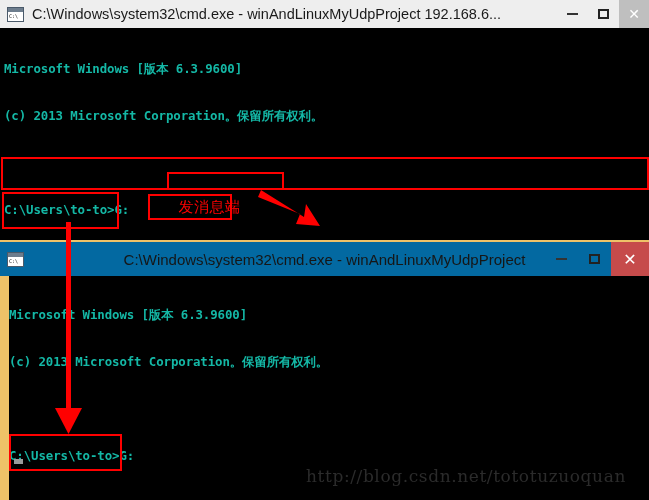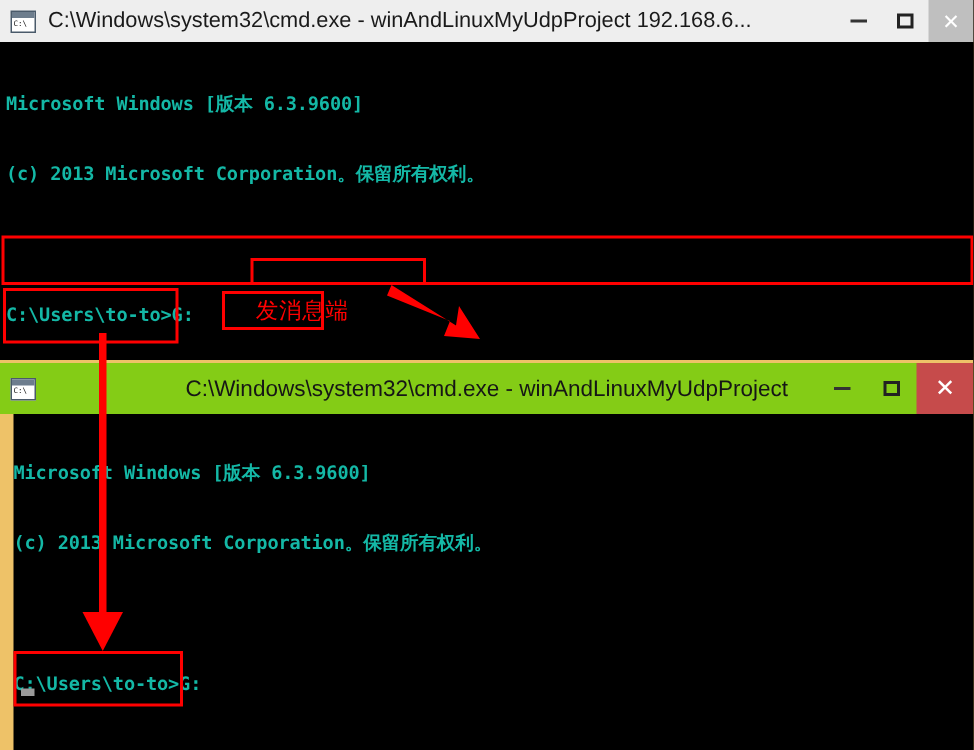--- a/index.html
+++ b/index.html
@@ -121,21 +121,21 @@
   .win2 {
     position: absolute;
     left: 0; top: 240px;
     width: 649px; height: 260px;
     background: #EEC268;
   }
   .win2-titlebar {
     position: absolute;
     left: 0; top: 2px;
     width: 649px; height: 34px;
-    background: #84cc16;
+    background: #0369a1;
     display: flex;
     align-items: center;
   }
   .win2-title-text {
     font-family: "Liberation Sans", sans-serif;
     font-size: 15px;
     color: #161616;
     white-space: nowrap;
     position: absolute;
     left: 50%;
@@ -279,28 +279,29 @@
       
       
       
       
       
     </div>
 
     <div style="position:absolute;left:14px;top:219px;width:9px;height:5px;background:#9a9a9a;"></div>
   </div>
 
+  <div class="watermark">http://blog.csdn.net/tototuzuoquan</div>
 
   <div class="anno rbox" style="left:1px;top:157px;width:648px;height:33px;"></div>
 
   <div class="anno rbox" style="left:167px;top:172px;width:117px;height:18px;"></div>
 
   <div class="anno rbox" style="left:2px;top:192px;width:117px;height:37px;"></div>
 
-  <div class="anno rlabel" style="left:148px;top:194px;width:68px;height:26px;padding-left:39px;">发消息端</div>
+  <div class="anno rlabel" style="left:148px;top:194px;width:84px;height:26px;padding-left:39px;">发消息端</div>
 
 
   <svg class="arrow" style="left:258px;top:186px;width:72px;height:44px;" viewBox="0 0 72 44">
     <polygon points="3,4 46,31 48,18 62,40 38,38 42,28 0,11" fill="#FF0000"></polygon>
   </svg>
 
   <div class="anno vline" style="left:66px;top:222px;width:5px;height:194px;"></div>
   <svg class="arrow" style="left:55px;top:408px;width:27px;height:26px;" viewBox="0 0 27 26">
     <polygon points="0,0 27,0 13.5,26" fill="#FF0000"></polygon>
   </svg>

